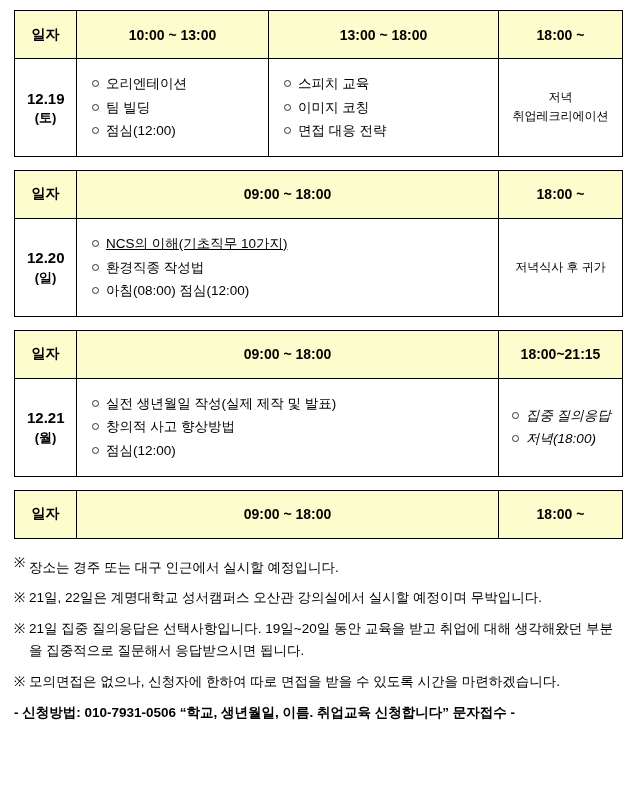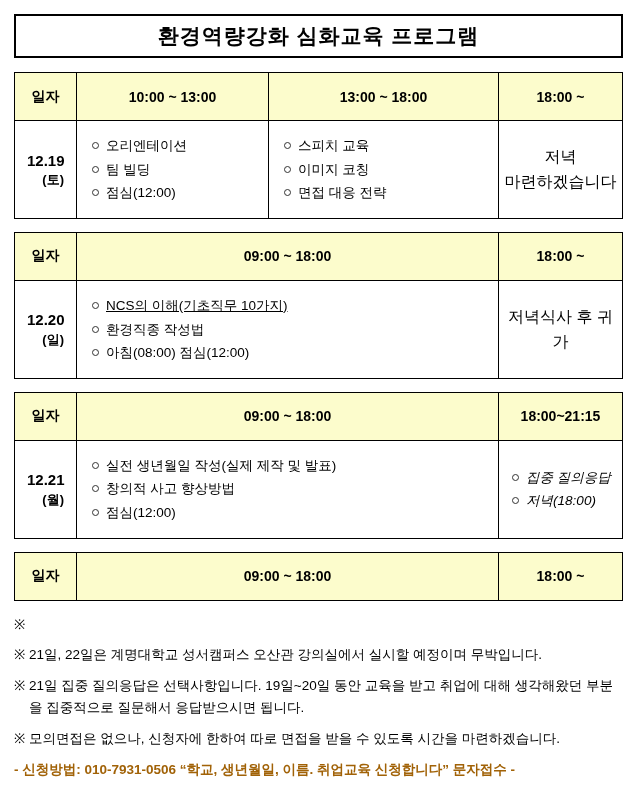--- a/index.html
+++ b/index.html
@@ -50,21 +50,21 @@
     vertical-align: middle;
   }
   .hdr td {
     background: #fcfccc;
     text-align: center;
     font-weight: bold;
     font-size: 14px;
     height: 23px;
   }
   .daycell {
-    text-align: right;
+    text-align: center;
     font-weight: bold;
     font-size: 15px;
     line-height: 1.35;
     width: 62px;
   }
   .daycell .dow {
     font-size: 13px;
     font-weight: bold;
   }
   .bodycell {
@@ -94,21 +94,21 @@
     height: 5px;
     border: 1px solid #333;
     border-radius: 50%;
   }
   ul.items.ctr {
     display: inline-block;
     text-align: left;
     font-style: italic;
   }
   .plain-lines {
-    font-size: 16px;
+    font-size: 12px;
     line-height: 1.6;
     text-align: center;
   }
   .u { text-decoration: underline; }
 
   
   .notes {
     margin-top: 4px;
     font-size: 13.5px;
     line-height: 1.62;
@@ -122,33 +122,30 @@
     flex: 0 0 15px;
   }
   .note .txt {
     flex: 1;
   }
   .note .sub {
     margin-top: 5px;
   }
   .footer-line {
     margin-top: 7px;
-    color: #a16207;
+    color: #000000;
     font-weight: bold;
     font-size: 13.5px;
   }
 </style>
 </head>
 <body>
 
 <div class="page">
 
-  <div class="title-box">
-    <div class="title-text">환경역량강화 심화교육 프로그램</div>
-  </div>
 
   <table class="sched">
     <colgroup>
         <col style="width:62px">
         <col style="width:192px">
         <col style="width:230px">
         <col>
       </colgroup>
     <tbody>
         <tr class="hdr">
@@ -172,21 +169,21 @@
       <td class="bodycell">
         <ul class="items">
           <li>스피치 교육</li>
           <li>이미지 코칭</li>
           <li>면접 대응 전략</li>
         </ul>
       </td>
       <td class="bodycell center">
         <div class="plain-lines">
           <div>저녁</div>
-          <div>마련하겠습니다</div>
+          <div>취업레크리에이션</div>
         </div>
       </td>
     </tr>
   </tbody>
     </table>
 
   <table class="sched">
     <colgroup>
         <col style="width:62px">
         <col style="width:422px">
@@ -265,20 +262,21 @@
       <td>09:00 ~ 18:00</td>
       <td>18:00 ~</td>
     </tr>
   </tbody>
     </table>
 
   <div class="notes">
     <div class="note">
       <div class="mark">※</div>
       <div class="txt">
+        <div class="sub">장소는 경주 또는 대구 인근에서 실시할 예정입니다.</div>
       </div>
     </div>
     <div class="note">
       <div class="mark">※</div>
       <div class="txt">
         <div>21일, 22일은 계명대학교 성서캠퍼스 오산관 강의실에서 실시할 예정이며 무박입니다.</div>
       </div>
     </div>
     <div class="note">
       <div class="mark">※</div>

